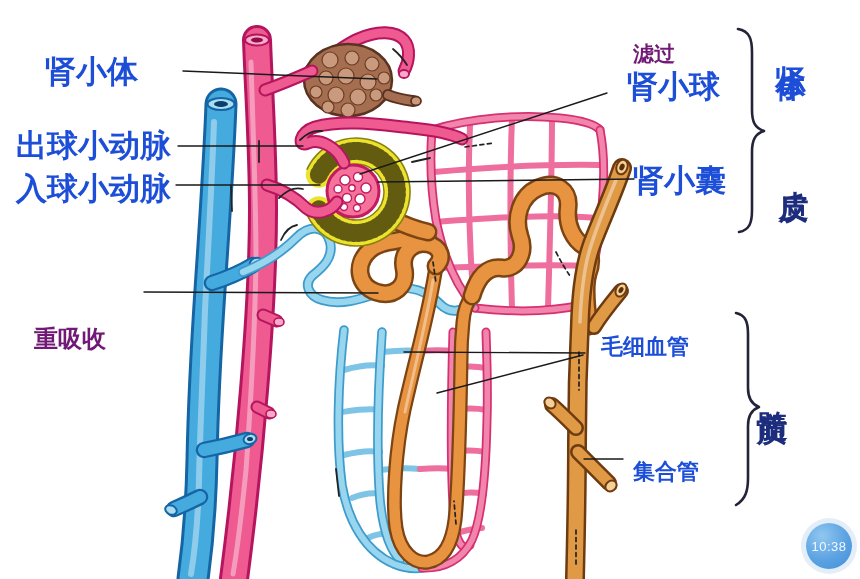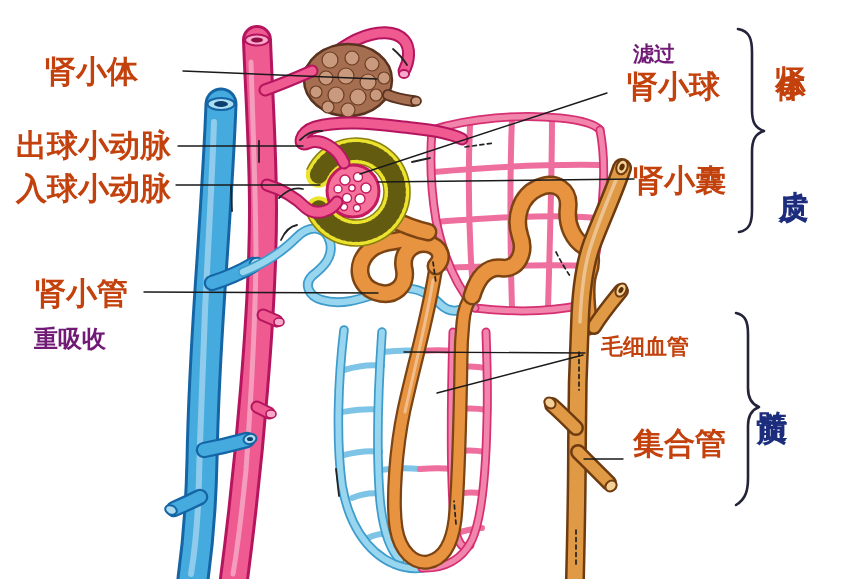--- a/index.html
+++ b/index.html
@@ -21,21 +21,21 @@
   .e-loop{stroke:#7c4413;stroke-width:15}.b-loop{stroke:#e79340;stroke-width:10.5}
   .e-duct{stroke:#6e3b10;stroke-width:20}.b-duct{stroke:#e09a46;stroke-width:15}
   .e-ducts{stroke:#6e3b10;stroke-width:16}.b-ducts{stroke:#e09a46;stroke-width:11}
   .hl{stroke:#ffffff;opacity:.4}
   .ptr{stroke:#1a1a1a;stroke-width:1.4}
   .flow{stroke:#222222;stroke-width:1.8}
   .dash{stroke:#222222;stroke-width:1.7;stroke-dasharray:4 3.5}
   .brace{stroke:#23233a;stroke-width:2.6}
   
   .lbl{position:absolute;white-space:nowrap;font-weight:bold;line-height:1.05;}
-  .red{color:#c2410c;}
+  .red{color:#1d4ed8;}
   .gray{color:#701a75;font-weight:bold;}
   .blue{color:#1c2d7d;}
   .vtext{writing-mode:vertical-rl;text-orientation:upright;}
   #clock{position:absolute;left:806px;top:523px;width:46px;height:46px;border-radius:50%;
          background:radial-gradient(circle at 35% 28%, #90c7f0 0%, #5ba2e2 55%, #3f8fd9 100%);
          box-shadow:0 0 0 5px #e4eef9;
          display:flex;align-items:center;justify-content:center;
          color:#f2f8ff;font-size:13px;font-family:"Liberation Sans","DejaVu Sans",sans-serif;
          font-weight:normal;letter-spacing:0.5px;}
 </style>
@@ -291,25 +291,27 @@
     <path class="brace" d="M 738 29 C 750 31 752 40 752 52 L 752 110 C 752 122 755 128 764 131 C 755 134 752 140 752 152 L 752 210 C 752 222 750 230 739 232"></path>
   </g>
   <g>
     <path class="brace" d="M 736 313 C 746 315 748 323 748 334 L 748 388 C 748 398 751 404 759 407 C 751 410 748 416 748 426 L 748 478 C 748 490 746 499 736 505"></path>
   </g>
 </svg>
 
 <div class="lbl red" style="left:45px;top:56px;font-size:31px;">肾小体</div>
 <div class="lbl red" style="left:16px;top:130px;font-size:31px;">出球小动脉</div>
 <div class="lbl red" style="left:16px;top:173px;font-size:31px;">入球小动脉</div>
-<div class="lbl red" style="left:35px;top:278px;font-size:31px;">肾小管</div>
 <div class="lbl gray" style="left:34px;top:326px;font-size:24px;font-family:'Liberation Sans','DejaVu Sans',sans-serif;">重吸收</div>
 <div class="lbl gray" style="left:633px;top:43px;font-size:21px;font-family:'Liberation Sans','DejaVu Sans',sans-serif;">滤过</div>
 <div class="lbl red" style="left:633px;top:165px;font-size:31px;">肾小囊</div>
 <div class="lbl red" style="left:627px;top:71px;font-size:31px;">肾小球</div>
 <div class="lbl red" style="left:601px;top:335px;font-size:22px;">毛细血管</div>
-<div class="lbl red" style="left:633px;top:428px;font-size:31px;">集合管</div>
+<div class="lbl red" style="left:633px;top:460px;font-size:22px;">集合管</div>
 <div class="lbl red vtext" style="left:775px;top:42px;font-size:30px;letter-spacing:3px;">肾小体</div>
 <div class="lbl blue vtext" style="left:778px;top:166px;font-size:30px;letter-spacing:2px;">皮质</div>
 <div class="lbl blue vtext" style="left:755px;top:386px;font-size:31px;letter-spacing:2px;">髓质</div>
 
-
+<div id="clock">
+  <span>10:38</span>
 </div>
 
+</div>
+
 </body></html>

